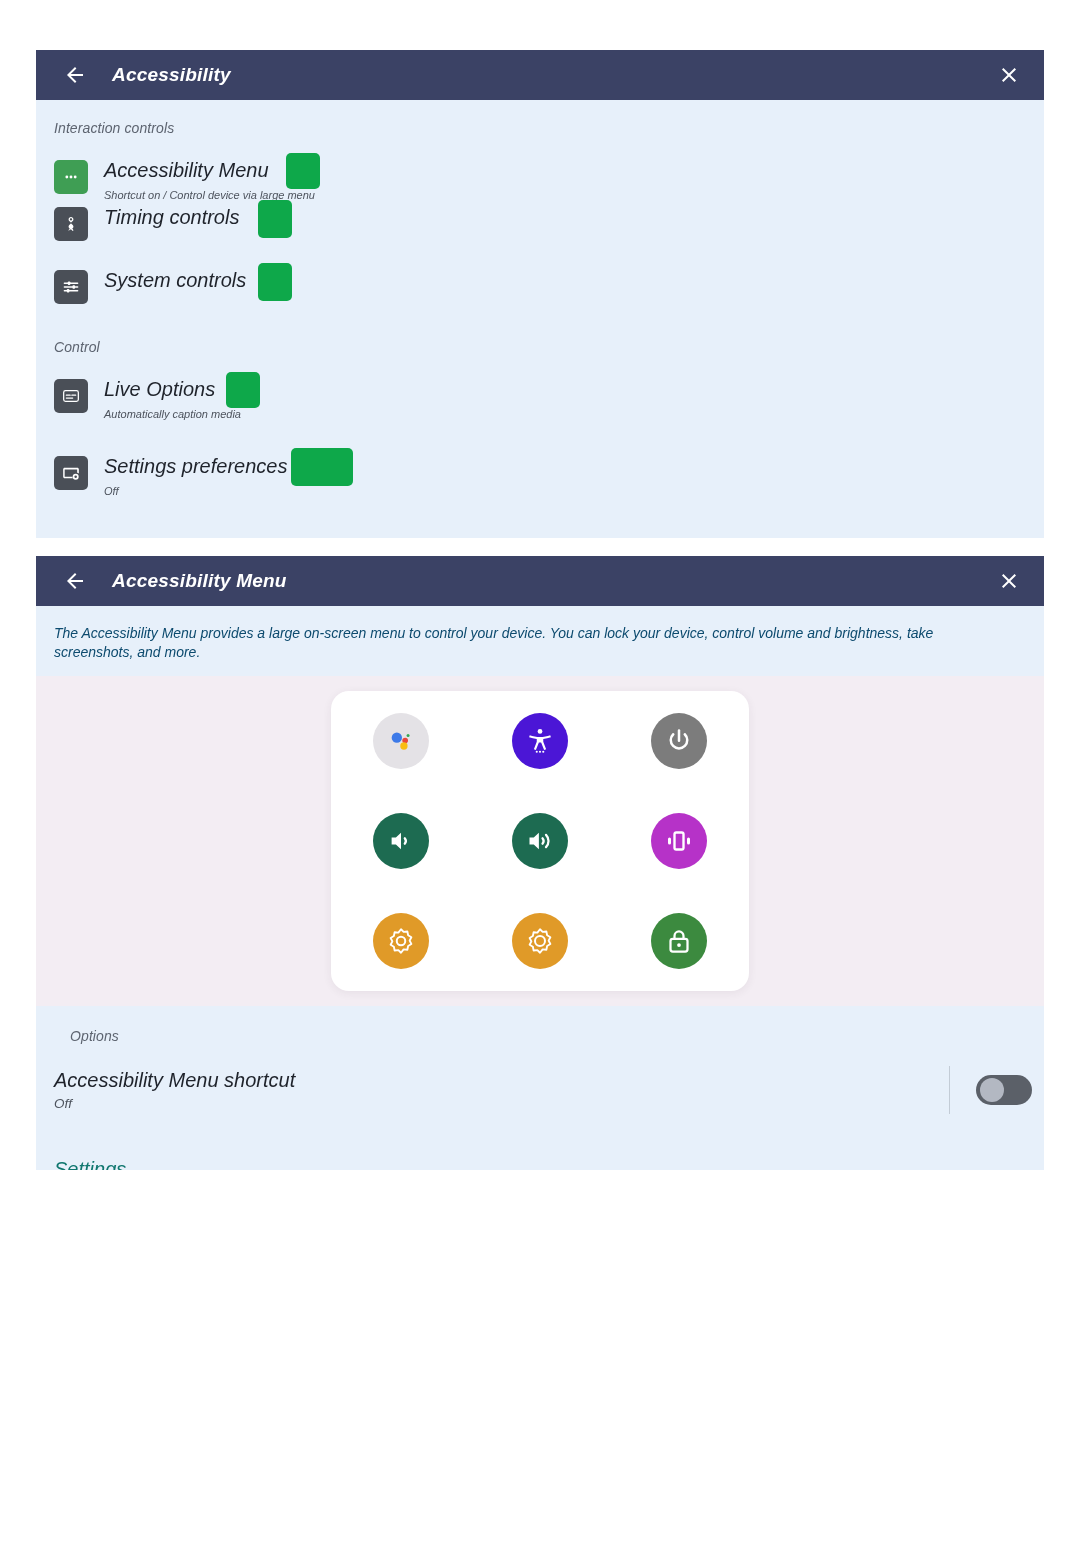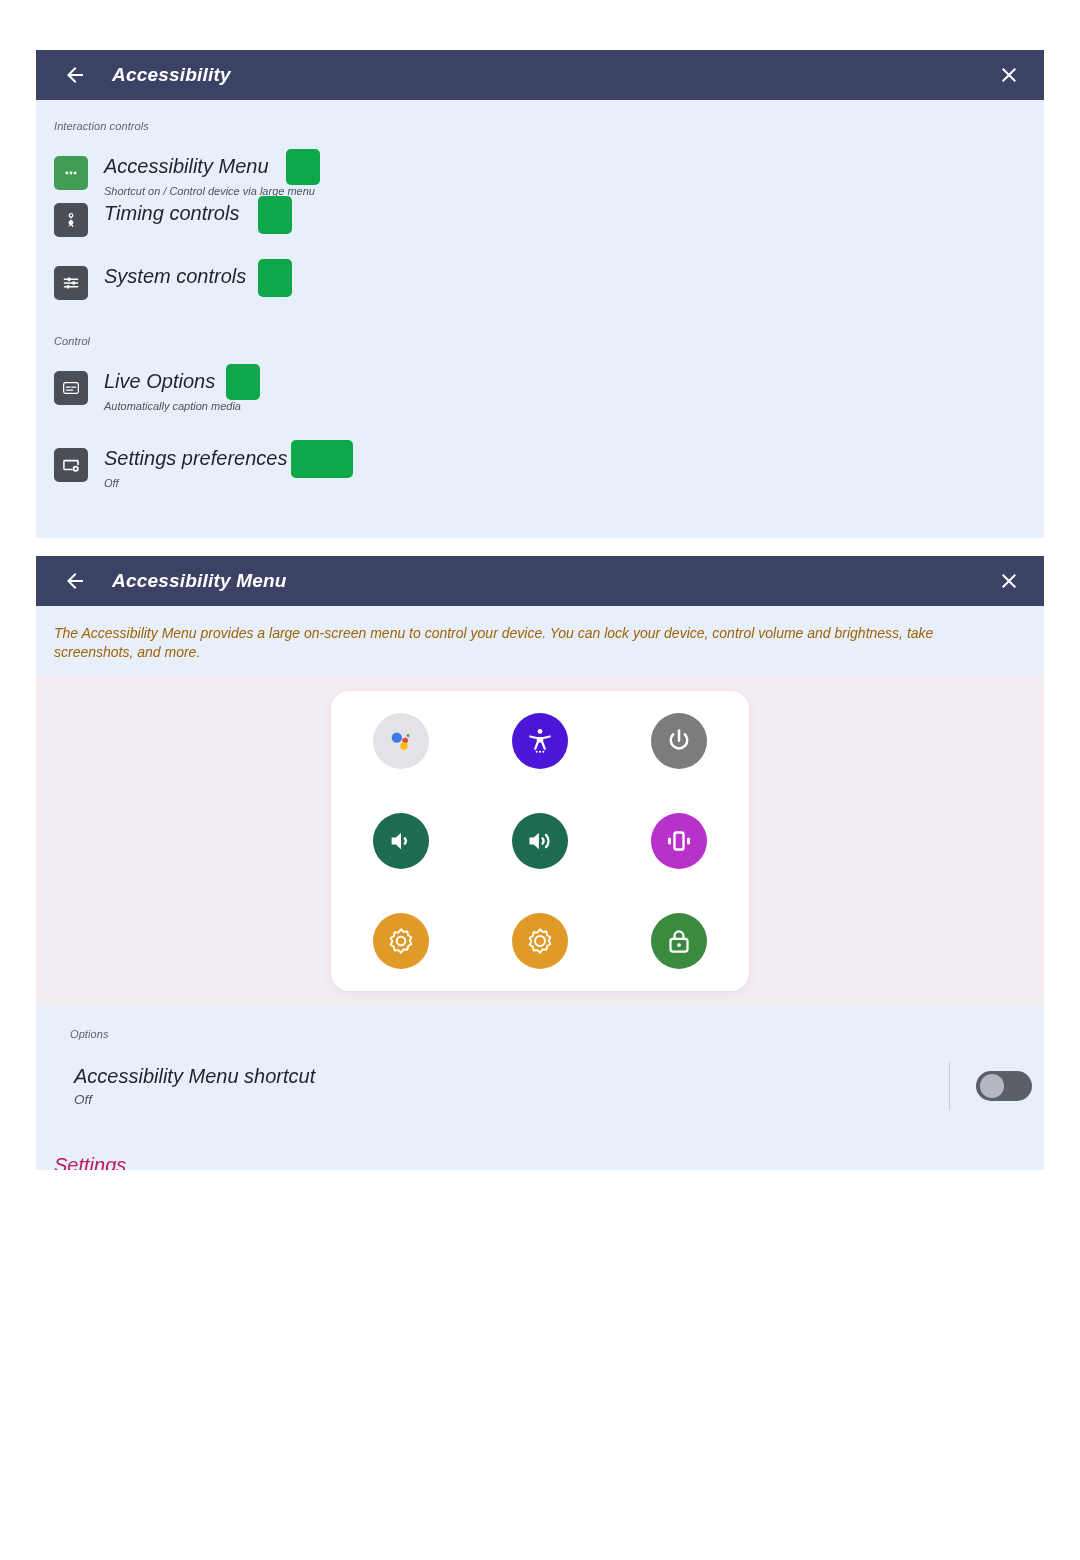--- a/index.html
+++ b/index.html
@@ -52,21 +52,21 @@
   .appbar .close {
     width: 26px;
     height: 26px;
     display: flex;
     align-items: center;
     justify-content: center;
   }
 
   
   .section-label {
-    font-size: 11px;
+    font-size: 14px;
     color: #5d6470;
     padding: 0 0 0 18px;
     letter-spacing: .1px;
   }
 
   
   .row {
     display: flex;
     align-items: flex-start;
     padding-left: 18px;
@@ -109,21 +109,21 @@
   
   .chip {
     position: absolute;
     background: #0ea84a;
     border-radius: 5px;
   }
 
   
   .desc {
     font-size: 14px;
-    color: #a16207;
+    color: #0c4a6e;
     line-height: 19px;
     padding: 18px 30px 0 18px;
   }
   .preview-stage {
     background: #f3edf3;
     display: flex;
     align-items: center;
     justify-content: center;
     height: 330px;
     margin-top: 14px;
@@ -190,21 +190,21 @@
     position: absolute;
     top: 3px;
     left: 4px;
     width: 24px;
     height: 24px;
     border-radius: 50%;
     background: #b3b8c2;
   }
   .settings-row {
     font-size: 20px;
-    color: #be185d;
+    color: #0f766e;
     padding-left: 18px;
   }
 </style>
 </head>
 <body>
 
 <div class="panel" id="panel1" style="top:50px; height:488px;">
 
   <div class="appbar">
     <div class="back">
@@ -396,21 +396,21 @@
           <path d="M8.4 10.2V7.9a3.6 3.6 0 1 1 7.2 0v2.3" fill="none" stroke="#ffffff" stroke-width="1.8"></path>
           <circle cx="12" cy="15.2" r="1.5" fill="#ffffff"></circle>
         </svg>
       </div>
 
     </div>
   </div>
 
   <div class="section-label" style="margin-top:22px;padding-left:34px;">Options</div>
 
-  <div class="opt-row" style="margin-top:22px;margin-left:20px;">
+  <div class="opt-row" style="margin-top:22px;">
     <div class="opt-text">
       <div class="opt-title">Accessibility Menu shortcut</div>
       <div class="opt-sub">Off</div>
     </div>
     <div class="toggle-wrap">
       <div class="toggle-divider"></div>
       <div class="toggle">
         <div class="thumb"></div>
       </div>
     </div>

